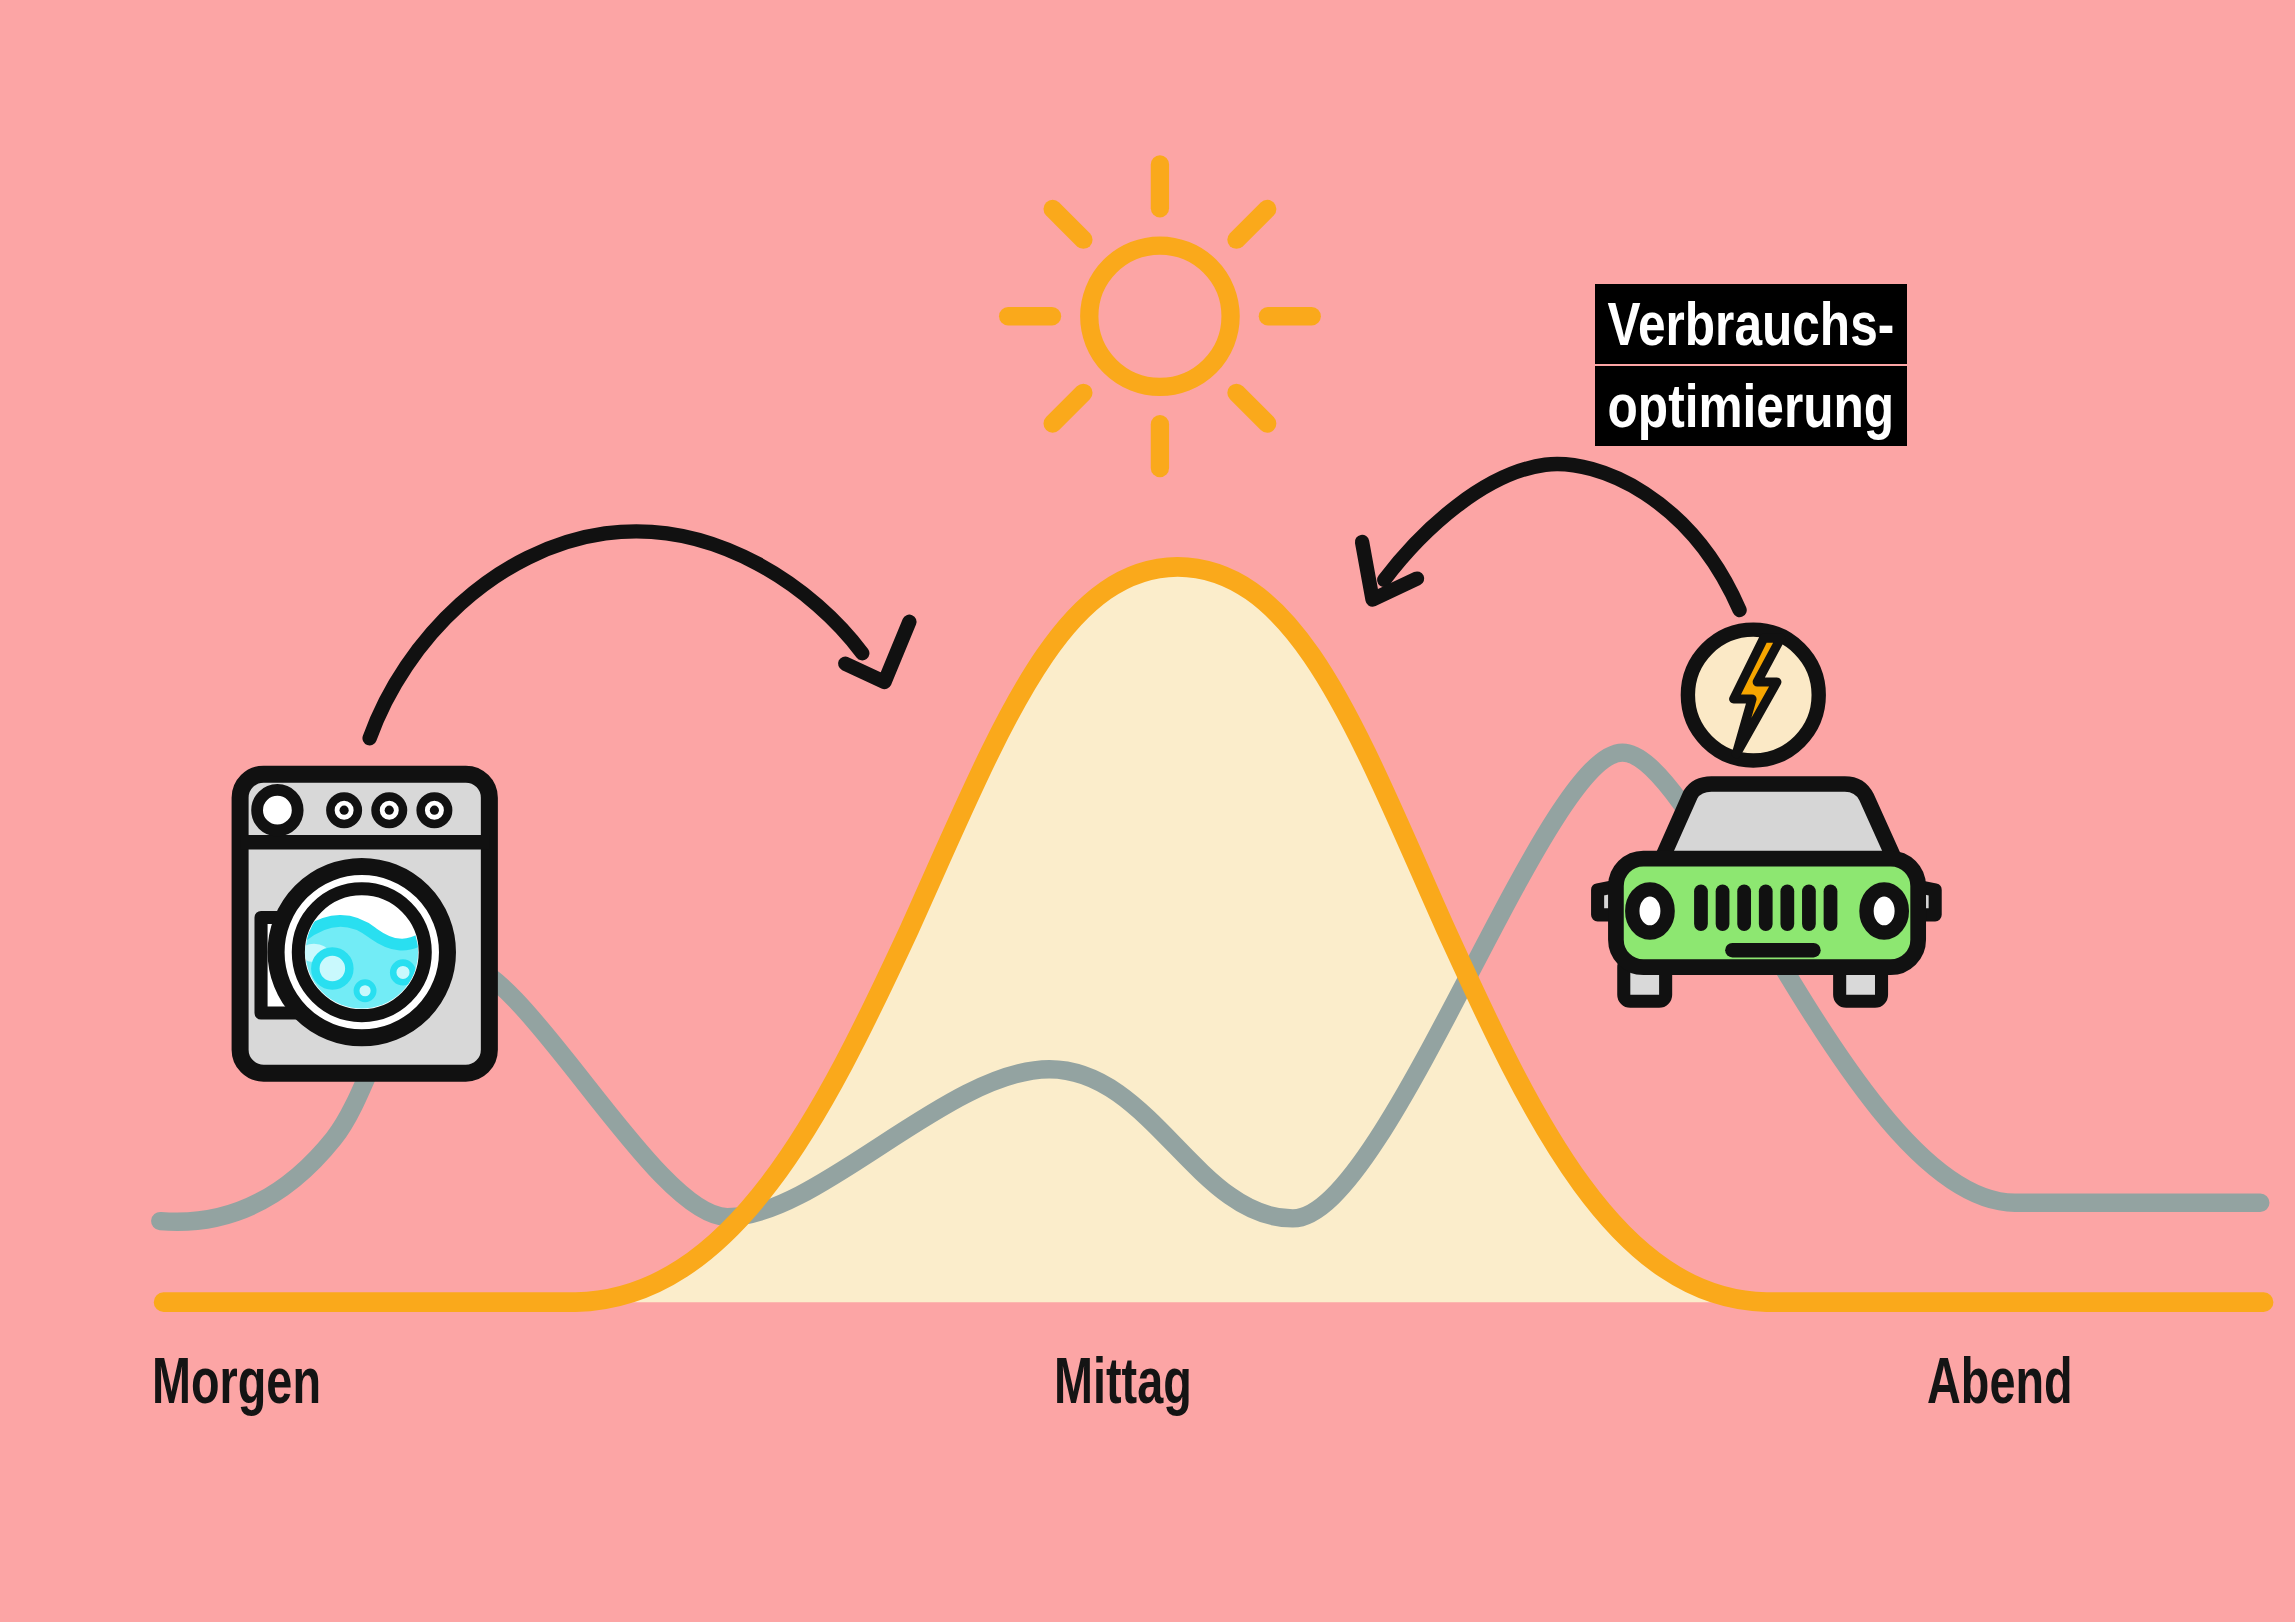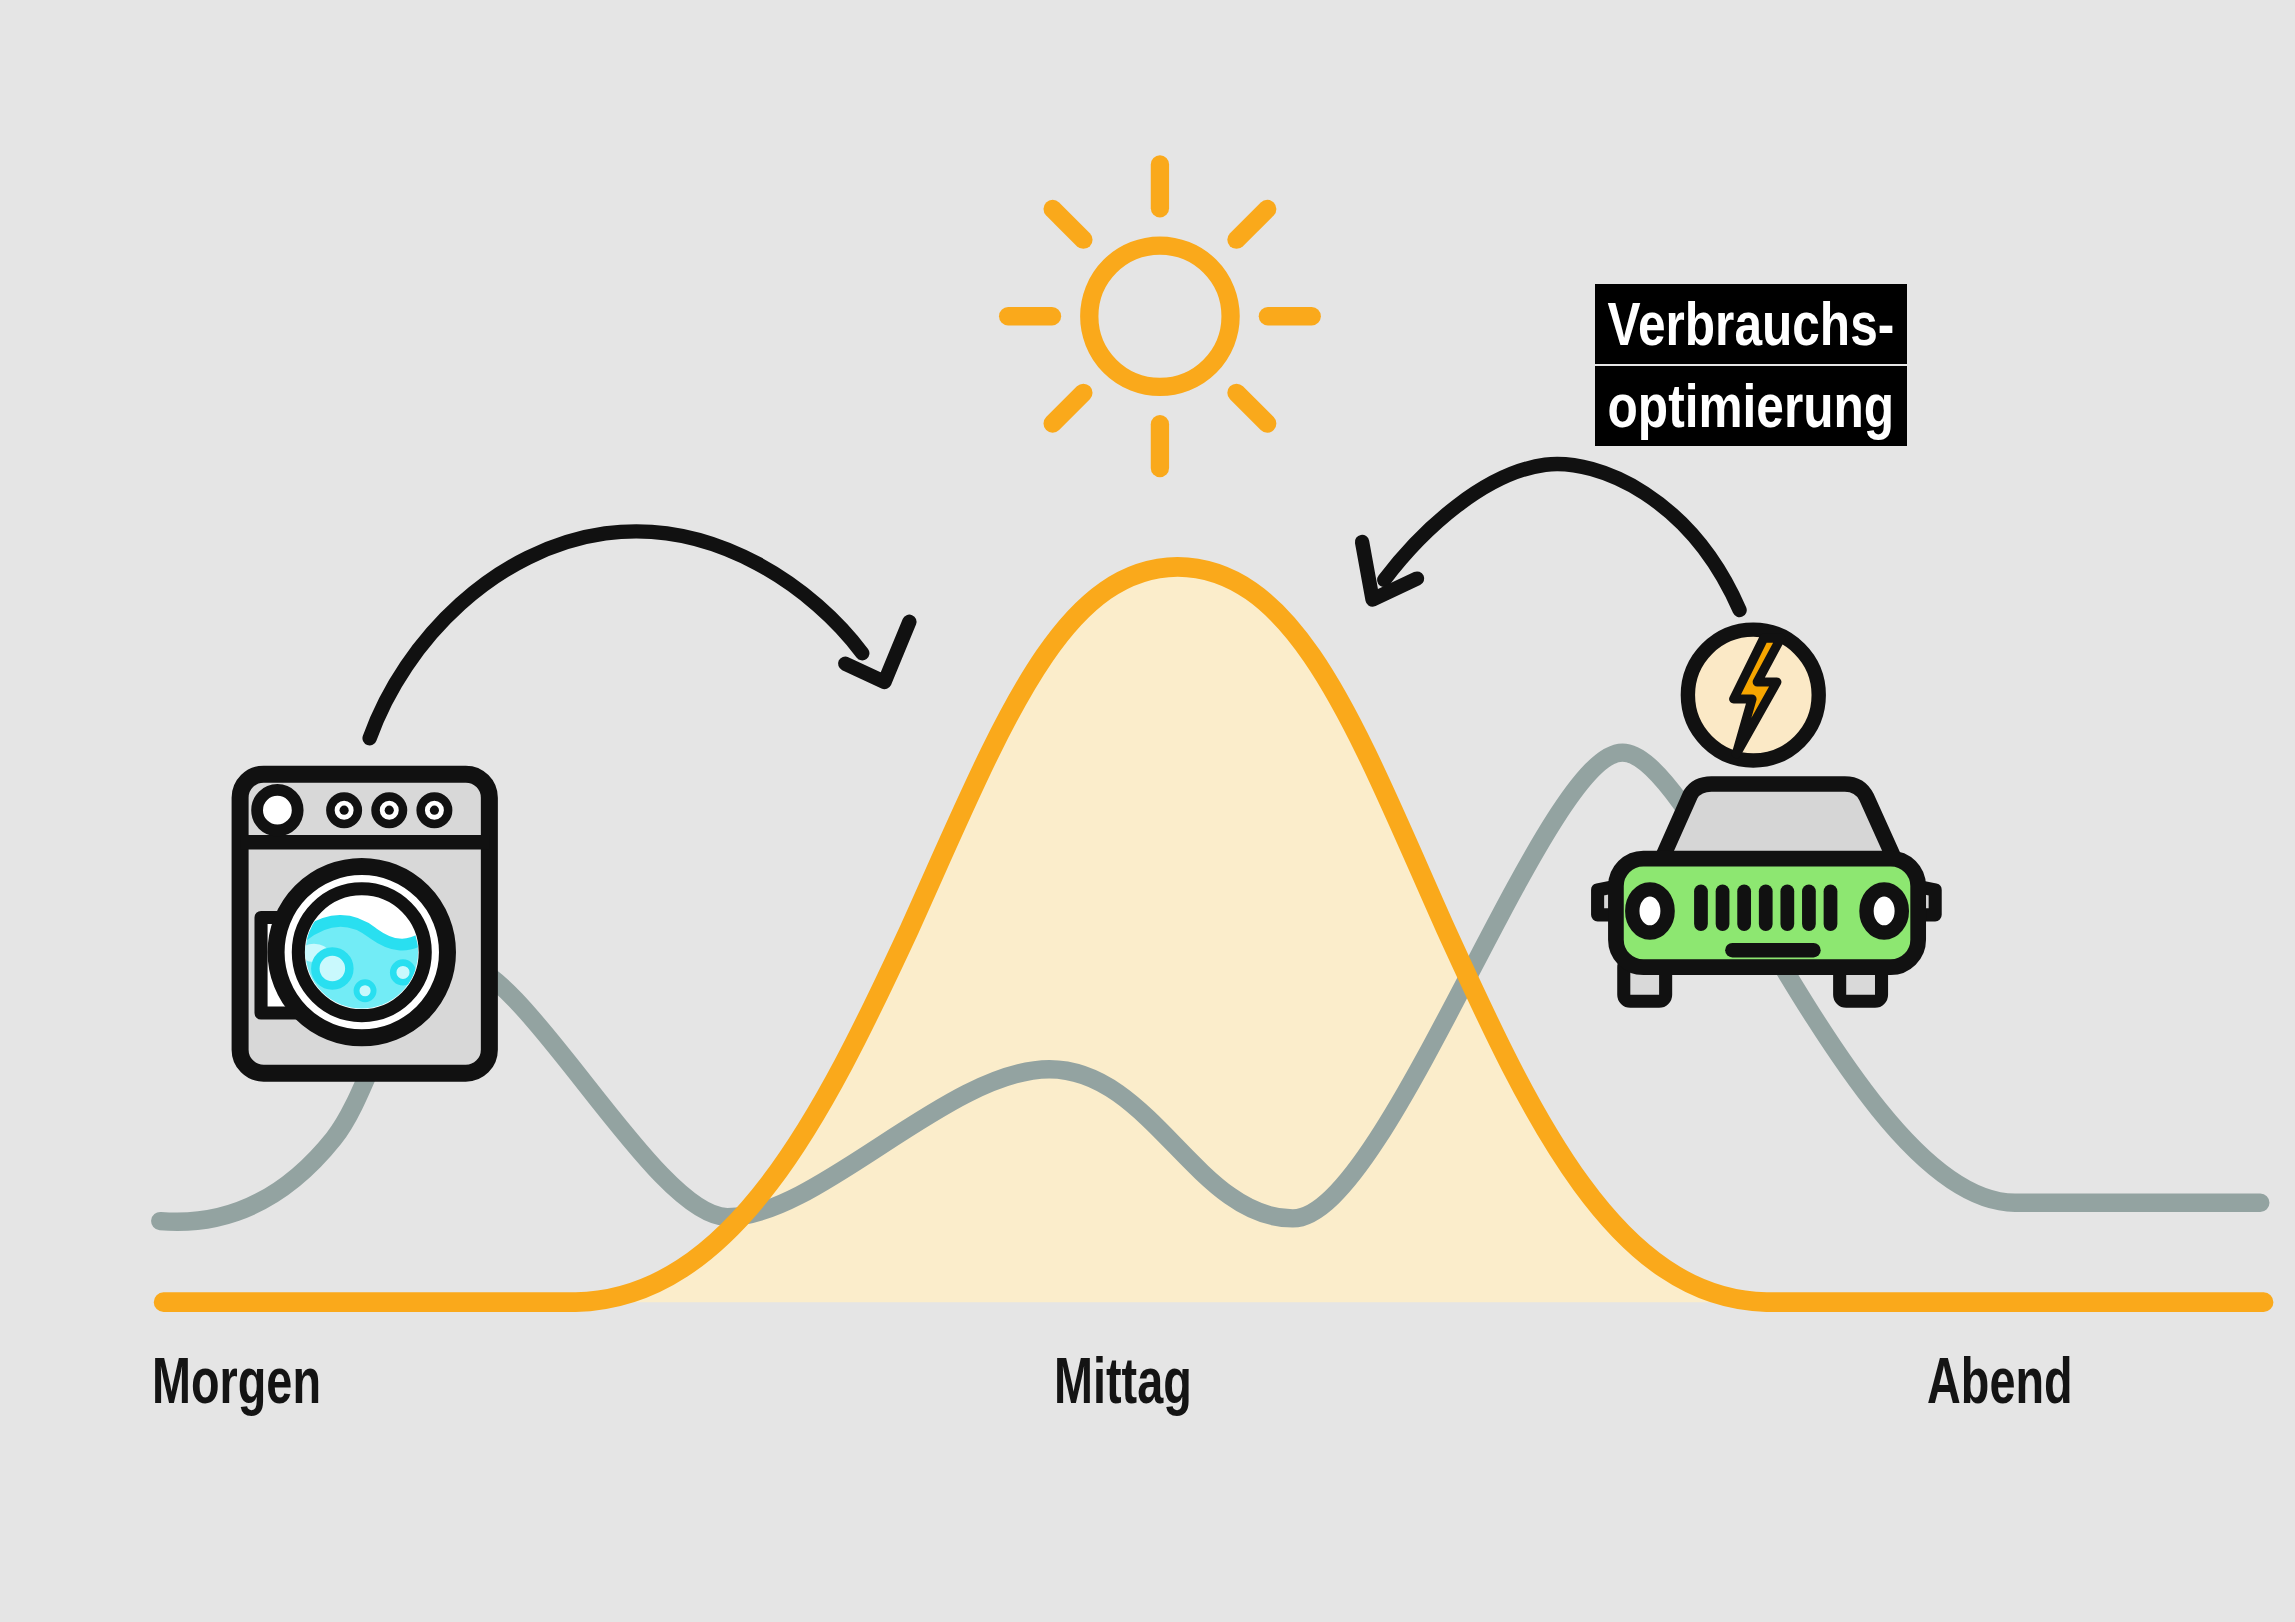--- a/index.html
+++ b/index.html
@@ -1,19 +1,19 @@
 <!DOCTYPE html>
 <html style="font-size:10.5px"><head>
 <meta charset="utf-8">
 <style>
   html,body{margin:0;padding:0;background:#ffffff;}
   .canvas{
     position:relative;
     width:2295px;height:1623px;
-    background:#e5e5e5;
+    background:#fca5a5;
     overflow:hidden;
     font-family:"Liberation Sans", sans-serif;
   }
   svg.diagram{position:absolute;left:0;top:0;}
   .tag{
     position:absolute;
     background:#000000;
     color:#ffffff;
     font-weight:700;
     font-size:62px;

